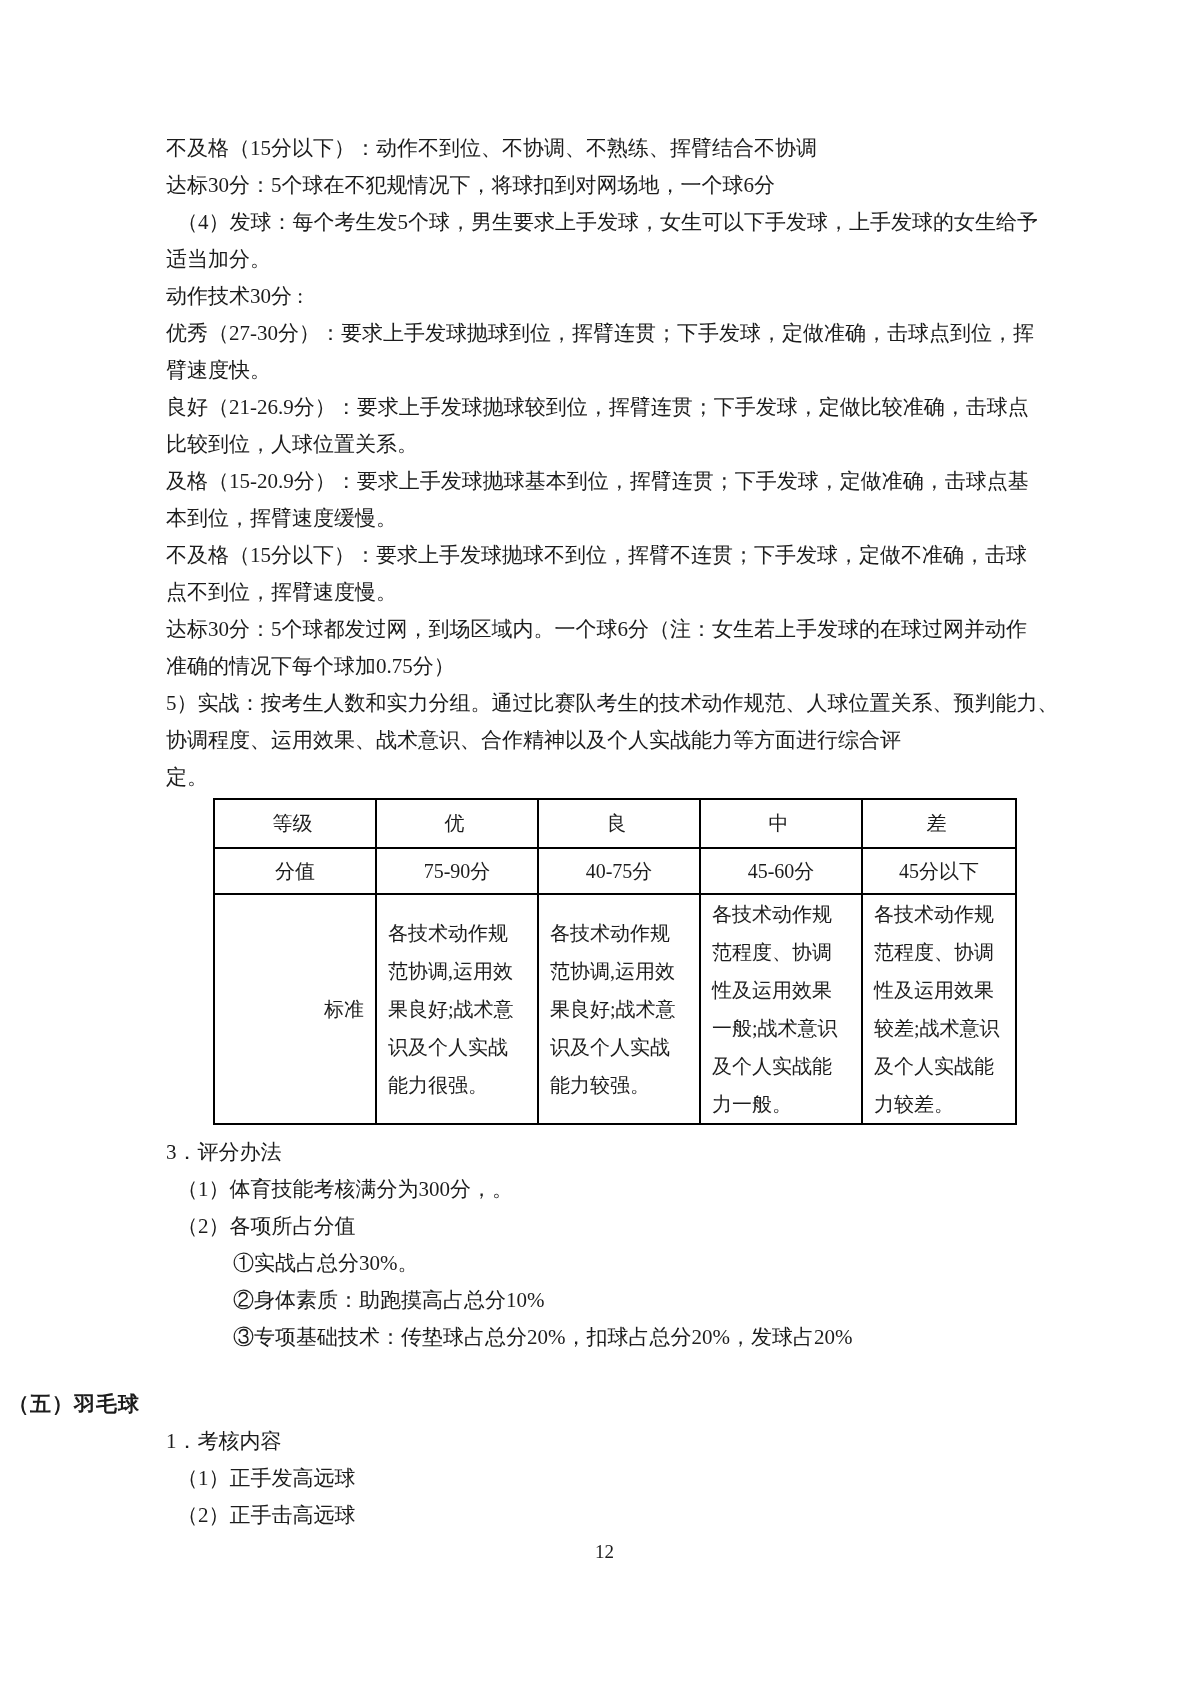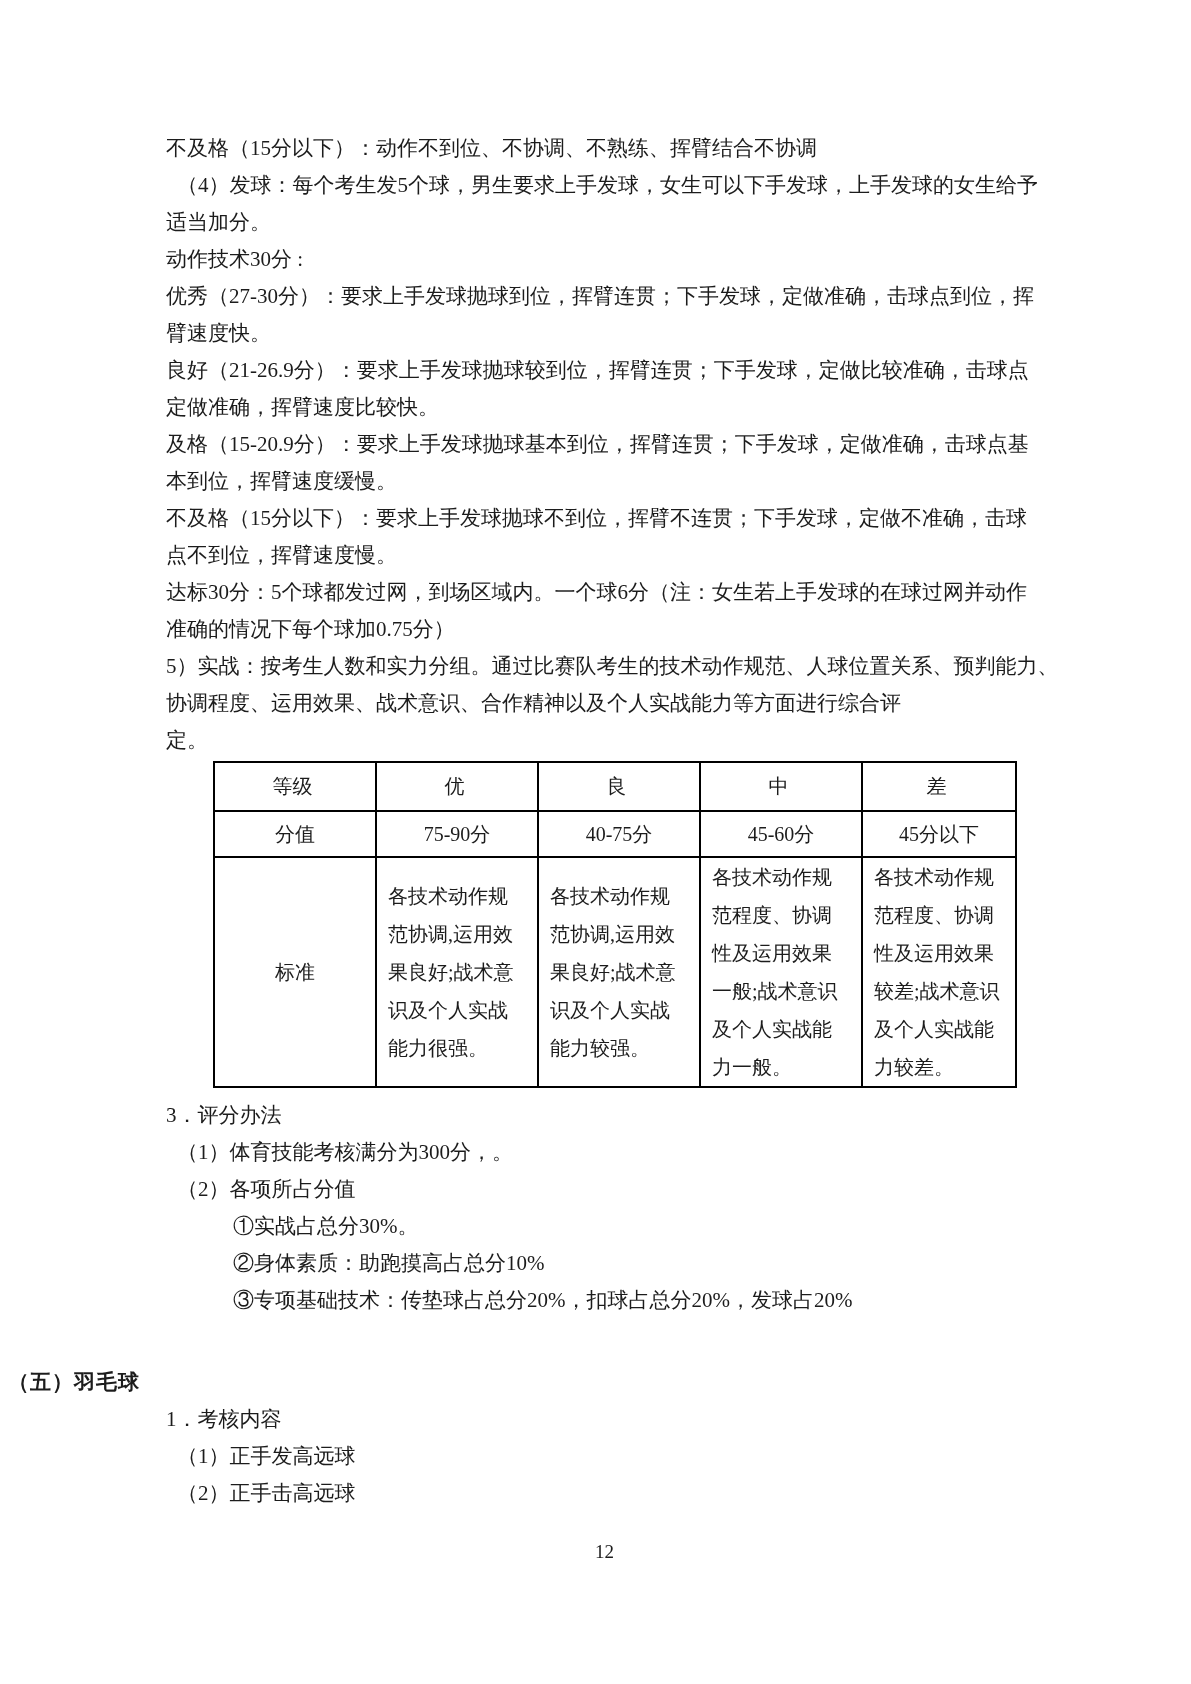--- a/index.html
+++ b/index.html
@@ -23,21 +23,21 @@
   .line {
     font-size: 21px;
     line-height: 37px;
     height: 37px;
     white-space: pre;
     padding-left: 166px;
   }
   .line.paren { padding-left: 177px; }
   .line.sub   { padding-left: 233px; }
   .line.bold  { font-weight: bold; padding-left: 185px; letter-spacing: 1px; }
-  .line.gap   { margin-top: 45px; padding-left: 8px; }
+  .line.gap   { margin-top: 30px; padding-left: 8px; }
 
   table.grade-table {
     border-collapse: collapse;
     margin-left: 213px;
     margin-top: 2px;
     width: 802px;
     table-layout: fixed;
     font-size: 20px;
     color: #1c1c1c;
   }
@@ -53,21 +53,21 @@
   table.grade-table col.c3 { width: 162px; }
   table.grade-table col.c4 { width: 154px; }
   table.grade-table tr.r-header td { height: 49px; padding-left: 6px; }
   table.grade-table tr.r-score  td { height: 46px; }
   table.grade-table tr.r-standard td {
     height: 215px;
     text-align: left;
     line-height: 38px;
   }
   table.grade-table tr.r-standard td.label-cell {
-    text-align: center;
+    text-align: right;
     margin-left: 32px;
   }
   .after-table { margin-top: 9px; }
   .footer {
     position: absolute;
     top: 1538px;
     left: 0;
     right: 0;
     text-align: center;
     font-size: 19px;
@@ -76,27 +76,28 @@
   }
 </style>
 </head>
 <body>
 
 <div class="page">
   <div class="content">
 
     <div>
         <div class="line body">不及格（15分以下）：动作不到位、不协调、不熟练、挥臂结合不协调</div>
+        <div class="line body">达标30分：5个球在不犯规情况下，将球扣到对网场地，一个球6分</div>
         <div class="line paren">（4）发球：每个考生发5个球，男生要求上手发球，女生可以下手发球，上手发球的女生给予</div>
         <div class="line body">适当加分。</div>
         <div class="line body">动作技术30分 :</div>
         <div class="line body">优秀（27-30分）：要求上手发球抛球到位，挥臂连贯；下手发球，定做准确，击球点到位，挥</div>
         <div class="line body">臂速度快。</div>
         <div class="line body">良好（21-26.9分）：要求上手发球抛球较到位，挥臂连贯；下手发球，定做比较准确，击球点</div>
-        <div class="line body">定做准确，挥臂速度比较快。</div>
+        <div class="line body">比较到位，人球位置关系。</div>
         <div class="line body">及格（15-20.9分）：要求上手发球抛球基本到位，挥臂连贯；下手发球，定做准确，击球点基</div>
         <div class="line body">本到位，挥臂速度缓慢。</div>
         <div class="line body">不及格（15分以下）：要求上手发球抛球不到位，挥臂不连贯；下手发球，定做不准确，击球</div>
         <div class="line body">点不到位，挥臂速度慢。</div>
         <div class="line body">达标30分：5个球都发过网，到场区域内。一个球6分（注：女生若上手发球的在球过网并动作</div>
         <div class="line body">准确的情况下每个球加0.75分）</div>
         <div class="line body">5）实战：按考生人数和实力分组。通过比赛队考生的技术动作规范、人球位置关系、预判能力、</div>
         <div class="line body">协调程度、运用效果、战术意识、合作精神以及个人实战能力等方面进行综合评</div>
         <div class="line body">定。</div>
       </div>

